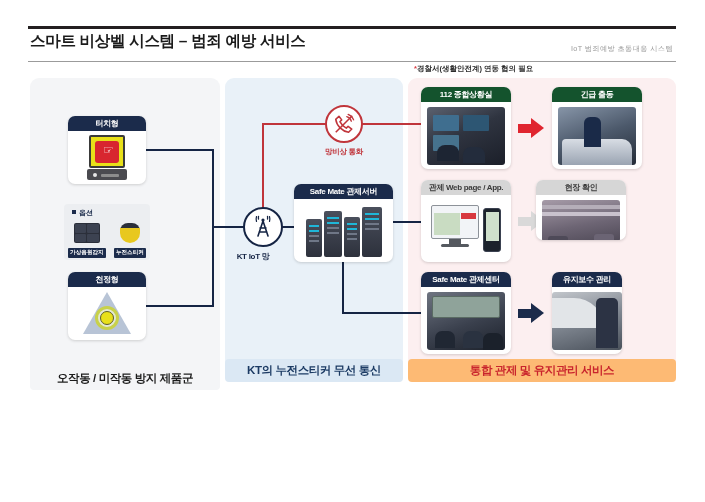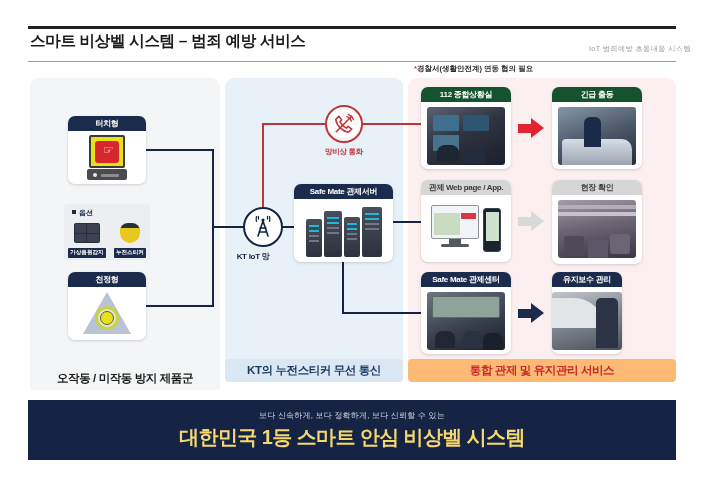--- a/index.html
+++ b/index.html
@@ -19,21 +19,21 @@
   .hdr-rule-bot {
     position:absolute; left:28px; top:61px; width:648px; height:1px;
     background:#9b9b9b;
   }
   .hdr-title {
     position:absolute; left:30px; top:31px;
     font-size:15.5px; font-weight:bold; color:#1b1b1b; letter-spacing:-0.3px;
     white-space:nowrap;
   }
   .hdr-sub {
-    position:absolute; right:14px; top:44px;
+    position:absolute; right:32px; top:44px;
     font-size:7.2px; color:#9a9a9a; letter-spacing:0.4px; white-space:nowrap;text-align:right;
   }
 
   
   .band {
     position:absolute; border-radius:9px;
   }
   .band-left   { left:30px;  top:78px;  width:190px; height:304px; background:#f4f5f7; }
   .band-mid    { left:225px; top:78px;  width:178px; height:304px; background:#e9f1f8; }
   .band-right  { left:408px; top:78px;  width:268px; height:304px; background:#fceff0; }
@@ -176,21 +176,21 @@
   }
   .srv-art .rack::after {
     content:''; position:absolute; left:3px; top:6px; right:3px; height:2px;
     background:#1fb6d8; box-shadow:0 5px 0 #1fb6d8, 0 10px 0 #6f7787, 0 15px 0 #6f7787;
   }
 
   
   .c-112   { left:421px; top:87px;  width:90px; height:82px; }
   .c-disp  { left:552px; top:87px;  width:90px; height:82px; }
   .c-web   { left:421px; top:180px; width:90px; height:82px; }
-  .c-site  { left:552px; top:180px; width:90px; height:84px; }
+  .c-site  { left:536px; top:180px; width:90px; height:60px; }
   .c-ctr   { left:421px; top:272px; width:90px; height:82px; }
   .c-maint { left:552px; top:272px; width:70px; height:82px; }
 
   .photo { width:78px; height:58px; border-radius:3px; overflow:hidden; position:relative; }
 
   
   .ph-112 { background:linear-gradient(155deg,#5c6270 0%,#2f3440 45%,#1b1f29 100%); }
   .ph-112::before { content:''; position:absolute; left:6px; top:8px; width:26px; height:16px;
     background:#3f6e8f; box-shadow:30px 0 0 #2d5673, 0 20px 0 #46728d; border-radius:1px; }
   .ph-112::after  { content:''; position:absolute; left:10px; bottom:4px; width:22px; height:16px;
@@ -439,18 +439,14 @@
     <div class="card-hdr hdr-navy">유지보수 관리</div>
     <div class="card-body" style="height:67px;">
       <div class="photo ph-maint"></div>
     </div>
   </div>
 
   <div class="cat cat-1">오작동 / 미작동 방지 제품군</div>
   <div class="cat cat-2">KT의 누전스티커 무선 통신</div>
   <div class="cat cat-3">통합 관제 및 유지관리 서비스</div>
 
-  <div class="footer">
-    <div class="footer-sub">보다 신속하게, 보다 정확하게, 보다 신뢰할 수 있는</div>
-    <div class="footer-main">대한민국 1등 스마트 안심 비상벨 시스템</div>
-  </div>
 
 </div>
 
 </body></html>

